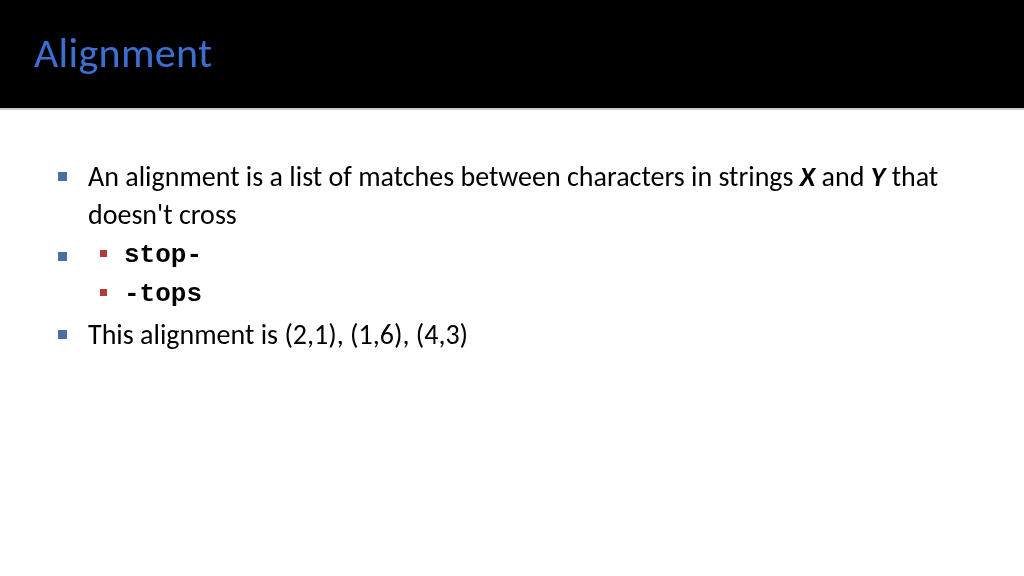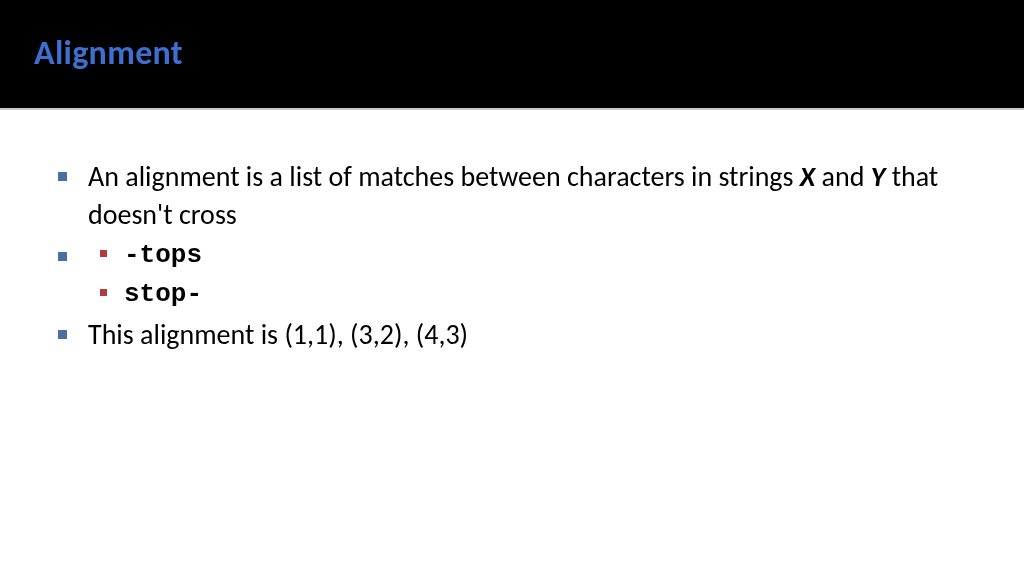--- a/index.html
+++ b/index.html
@@ -14,22 +14,22 @@
   .header {
     background: #000000;
     height: 108px;
     padding-left: 34px;
     display: flex;
     align-items: center;
     border-bottom: 2px solid #c9c9c9;
   }
   .title {
     color: #3d6fd1;
-    font-size: 34px;
-    font-weight: 700;
+    font-size: 42px;
+    font-weight: 400;
     letter-spacing: 0.3px;
     margin-top: -4px;
   }
   .body {
     padding: 48px 50px 0 50px;
     color: #000000;
     font-size: 28px;
     line-height: 1.35;
   }
   ul {
@@ -84,21 +84,21 @@
   <div class="title">Alignment</div>
 </div>
 
 <div class="body">
   <ul class="lvl1">
     <li>
       <span>An alignment is a list of matches between characters in strings </span><span class="bi">X</span><span> and </span><span class="bi">Y</span><span> that doesn't cross</span>
     </li>
     <li>
       <ul class="lvl2">
+        <li>stop-</li>
         <li>-tops</li>
-        <li>stop-</li>
       </ul>
     </li>
     <li>
-      <span>This alignment is (1,1), (3,2), (4,3)</span>
+      <span>This alignment is (2,1), (1,6), (4,3)</span>
     </li>
   </ul>
 </div>
 
 </body></html>

